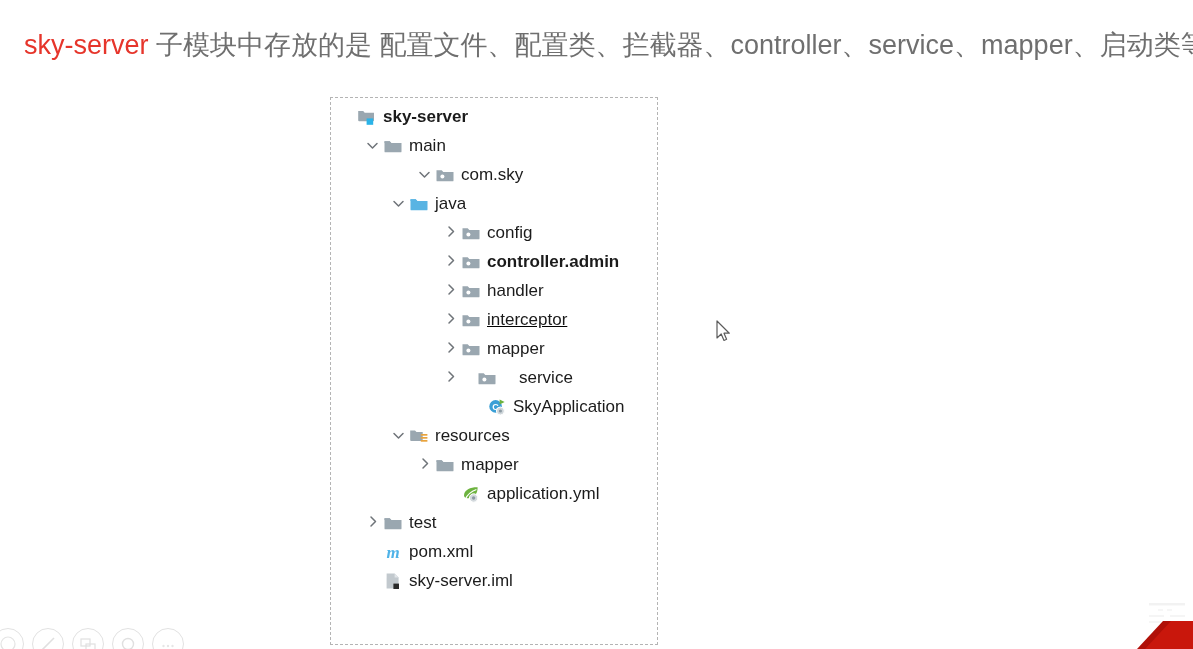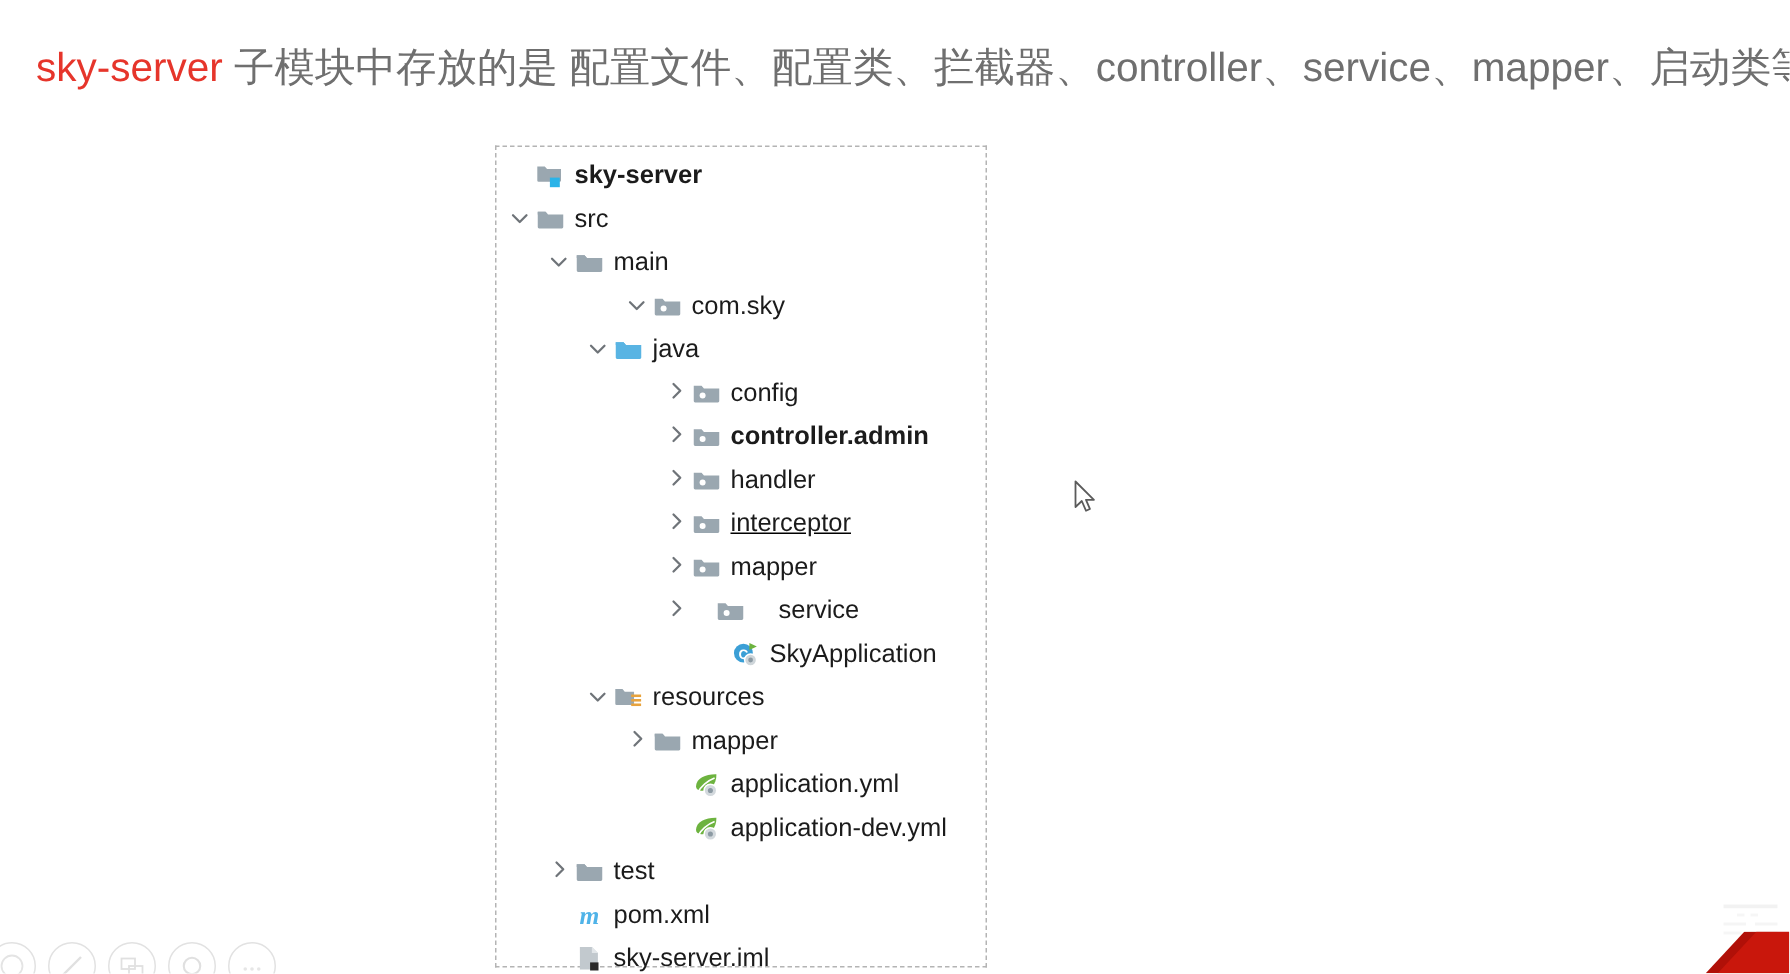--- a/index.html
+++ b/index.html
@@ -133,34 +133,20 @@
         <div class="row" style="padding-left: 8px;">
           <span class="twisty none"></span>
           <span class="ico">
             <svg width="20" height="20" viewBox="0 0 20 20">
               <path d="M1.2 4.0 h5.0 l1.5 1.7 h9.3 v7.6 a0.9 0.9 0 0 1 -0.9 0.9 h-14.0 a0.9 0.9 0 0 1 -0.9 -0.9 z" fill="#9aa7b0"></path>
               <rect x="9.6" y="11.4" width="6.6" height="6.4" fill="#2ab3e8"></rect>
             </svg>
           </span>
           <span class="label bold">sky-server</span>
         </div>
-        <div class="row" style="padding-left: 8px;">
-          <span class="twisty">
-            <svg width="16" height="16" viewBox="0 0 16 16">
-              <path d="M3 6.5 L7.5 11 L12 6.5" fill="none" stroke="#6f7479" stroke-width="1.5" stroke-linecap="round" stroke-linejoin="round"></path>
-            </svg>
-          </span>
-          <span class="ico">
-            <svg width="20" height="20" viewBox="0 0 20 20">
-              <path d="M1.5 5.2 h5.2 l1.6 1.8 h10.2 v8.4 a0.9 0.9 0 0 1 -0.9 0.9 h-15.2 a0.9 0.9 0 0 1 -0.9 -0.9 z" fill="#9aa7b0"></path>
-              <path d="M1.5 5.2 h5.2 l1.6 1.8 h-6.8 z" fill="#9aa7b0"></path>
-            </svg>
-          </span>
-          <span class="label">src</span>
-        </div>
         <div class="row" style="padding-left: 34px; align-items: center;">
           <span class="twisty">
             <svg width="16" height="16" viewBox="0 0 16 16">
               <path d="M3 6.5 L7.5 11 L12 6.5" fill="none" stroke="#6f7479" stroke-width="1.5" stroke-linecap="round" stroke-linejoin="round"></path>
             </svg>
           </span>
           <span class="ico">
             <svg width="20" height="20" viewBox="0 0 20 20">
               <path d="M1.5 5.2 h5.2 l1.6 1.8 h10.2 v8.4 a0.9 0.9 0 0 1 -0.9 0.9 h-15.2 a0.9 0.9 0 0 1 -0.9 -0.9 z" fill="#9aa7b0"></path>
               <path d="M1.5 5.2 h5.2 l1.6 1.8 h-6.8 z" fill="#9aa7b0"></path>
@@ -327,32 +313,20 @@
           <span class="twisty none"></span>
           <span class="ico">
             <svg width="20" height="20" viewBox="0 0 20 20">
               <path d="M3.0 11.4 C3.0 5.6 10.0 3.0 16.6 3.2 C16.8 10.4 12.0 14.6 6.4 14.2 C4.6 14.0 3.0 13.0 3.0 11.4 Z" fill="#6db33f"></path>
               <path d="M4.2 15.4 C6.0 11.4 10.6 7.4 15.4 5.6" stroke="#ffffff" stroke-width="1.1" fill="none"></path>
               <circle cx="12.6" cy="14.0" r="4.2" fill="#d3d9dd" stroke="#ffffff" stroke-width="1"></circle>
               <circle cx="12.6" cy="14.0" r="1.7" fill="#8c9aa3"></circle>
             </svg>
           </span>
           <span class="label">application.yml</span>
-        </div>
-        <div class="row" style="padding-left: 112px;">
-          <span class="twisty none"></span>
-          <span class="ico">
-            <svg width="20" height="20" viewBox="0 0 20 20">
-              <path d="M3.0 11.4 C3.0 5.6 10.0 3.0 16.6 3.2 C16.8 10.4 12.0 14.6 6.4 14.2 C4.6 14.0 3.0 13.0 3.0 11.4 Z" fill="#6db33f"></path>
-              <path d="M4.2 15.4 C6.0 11.4 10.6 7.4 15.4 5.6" stroke="#ffffff" stroke-width="1.1" fill="none"></path>
-              <circle cx="12.6" cy="14.0" r="4.2" fill="#d3d9dd" stroke="#ffffff" stroke-width="1"></circle>
-              <circle cx="12.6" cy="14.0" r="1.7" fill="#8c9aa3"></circle>
-            </svg>
-          </span>
-          <span class="label">application-dev.yml</span>
         </div>
         <div class="row" style="padding-left: 34px;">
           <span class="twisty">
             <svg width="16" height="16" viewBox="0 0 16 16">
               <path d="M6 3 L10.5 7.5 L6 12" fill="none" stroke="#6f7479" stroke-width="1.5" stroke-linecap="round" stroke-linejoin="round"></path>
             </svg>
           </span>
           <span class="ico">
             <svg width="20" height="20" viewBox="0 0 20 20">
               <path d="M1.5 5.2 h5.2 l1.6 1.8 h10.2 v8.4 a0.9 0.9 0 0 1 -0.9 0.9 h-15.2 a0.9 0.9 0 0 1 -0.9 -0.9 z" fill="#9aa7b0"></path>

